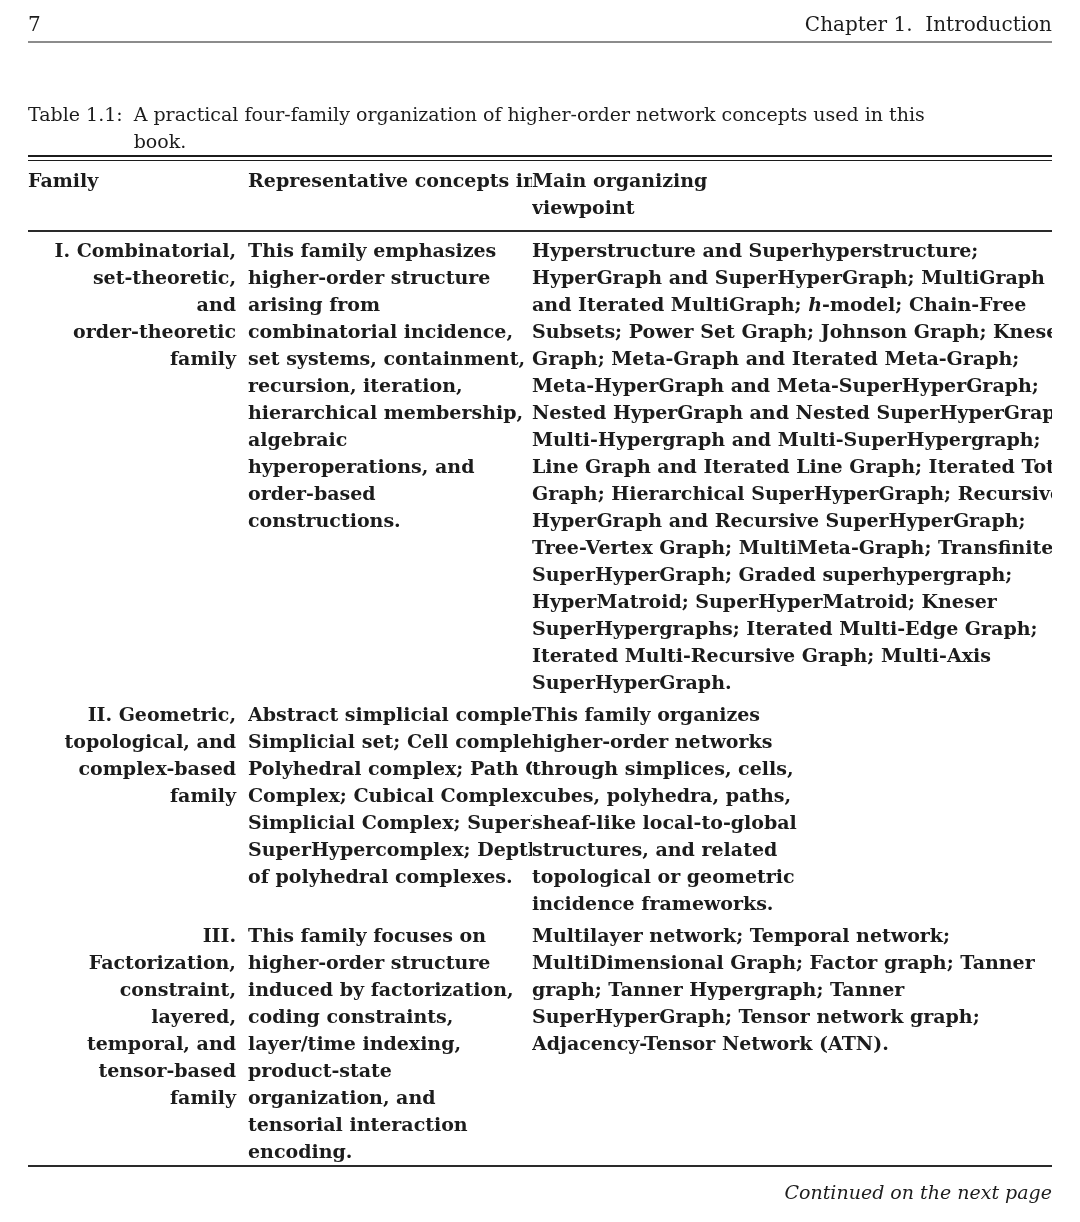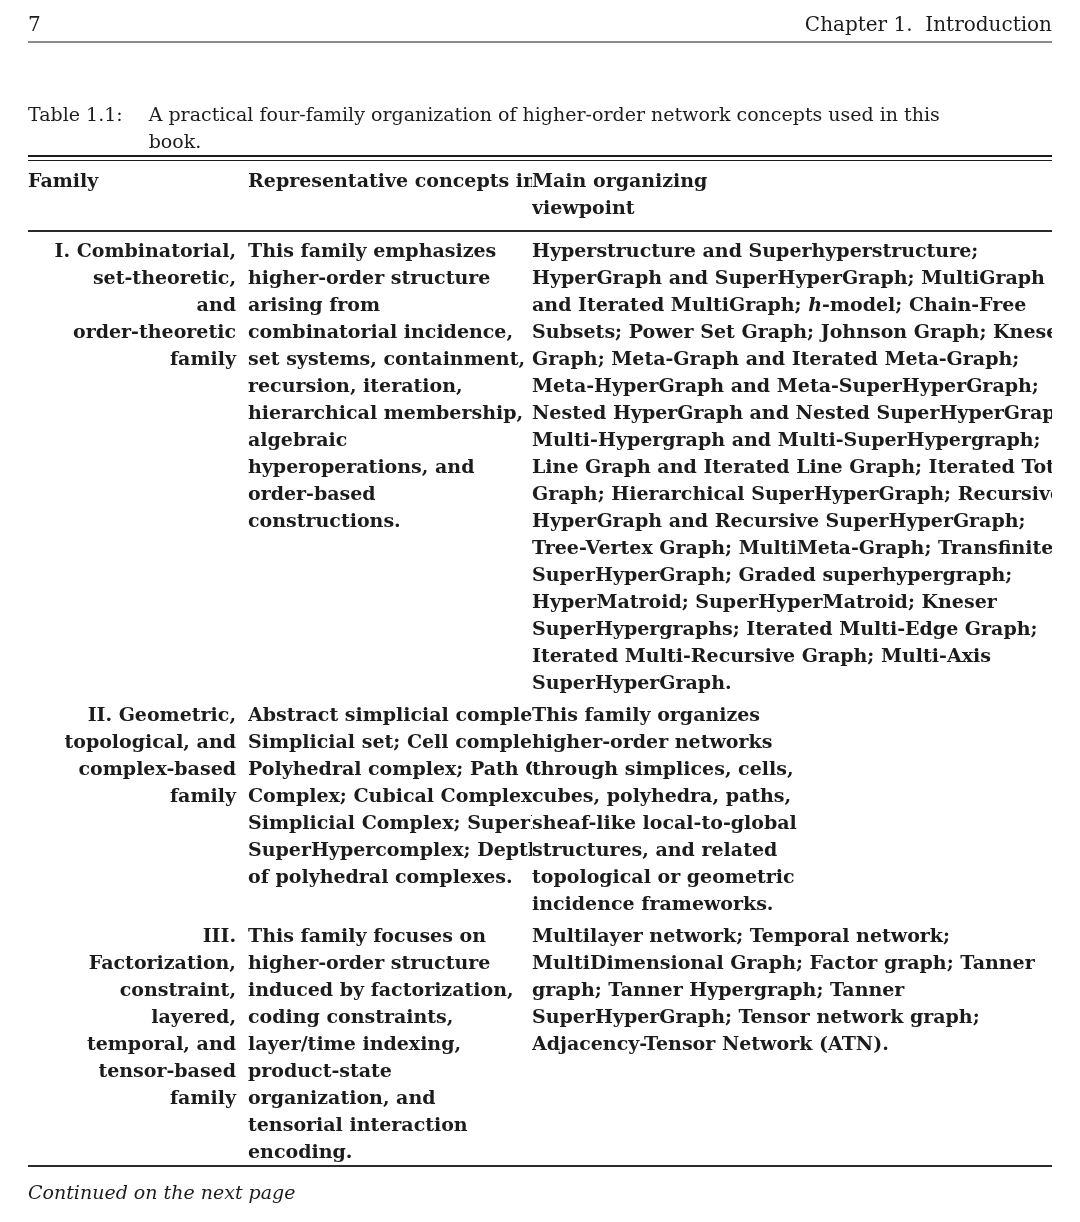--- a/index.html
+++ b/index.html
@@ -23,21 +23,21 @@
     padding-bottom: 5px;
     border-bottom: 2.5px solid #8c8c8c;
     font-size: 20px;
   }
   .pagehead .chapter { white-space: pre; }
 
   
   .caption {
     margin-top: 58px;
     display: flex;
-    gap: 26px;
+    gap: 11px;
     line-height: 27px;
   }
   .caption .caption-text { white-space: pre; }
 
   
   .tableblock { }
   .rule-double {
     height: 3px;
     border-top: 2px solid #1c1c1c;
     border-bottom: 1px solid #1c1c1c;
@@ -58,20 +58,21 @@
     font-weight: bold;
     padding-top: 6px;
     padding-bottom: 9px;
   }
   .tbody .cell { padding-top: 5px; }
   .cell.fam { font-weight: bold; text-align: right; }
 
   
   .continued {
     margin-top: 12px;
+    text-align: right;
     font-style: italic;
     line-height: 27px;
   }
 </style>
 </head>
 <body>
 
 <div class="page">
 
   <div class="pagehead">

